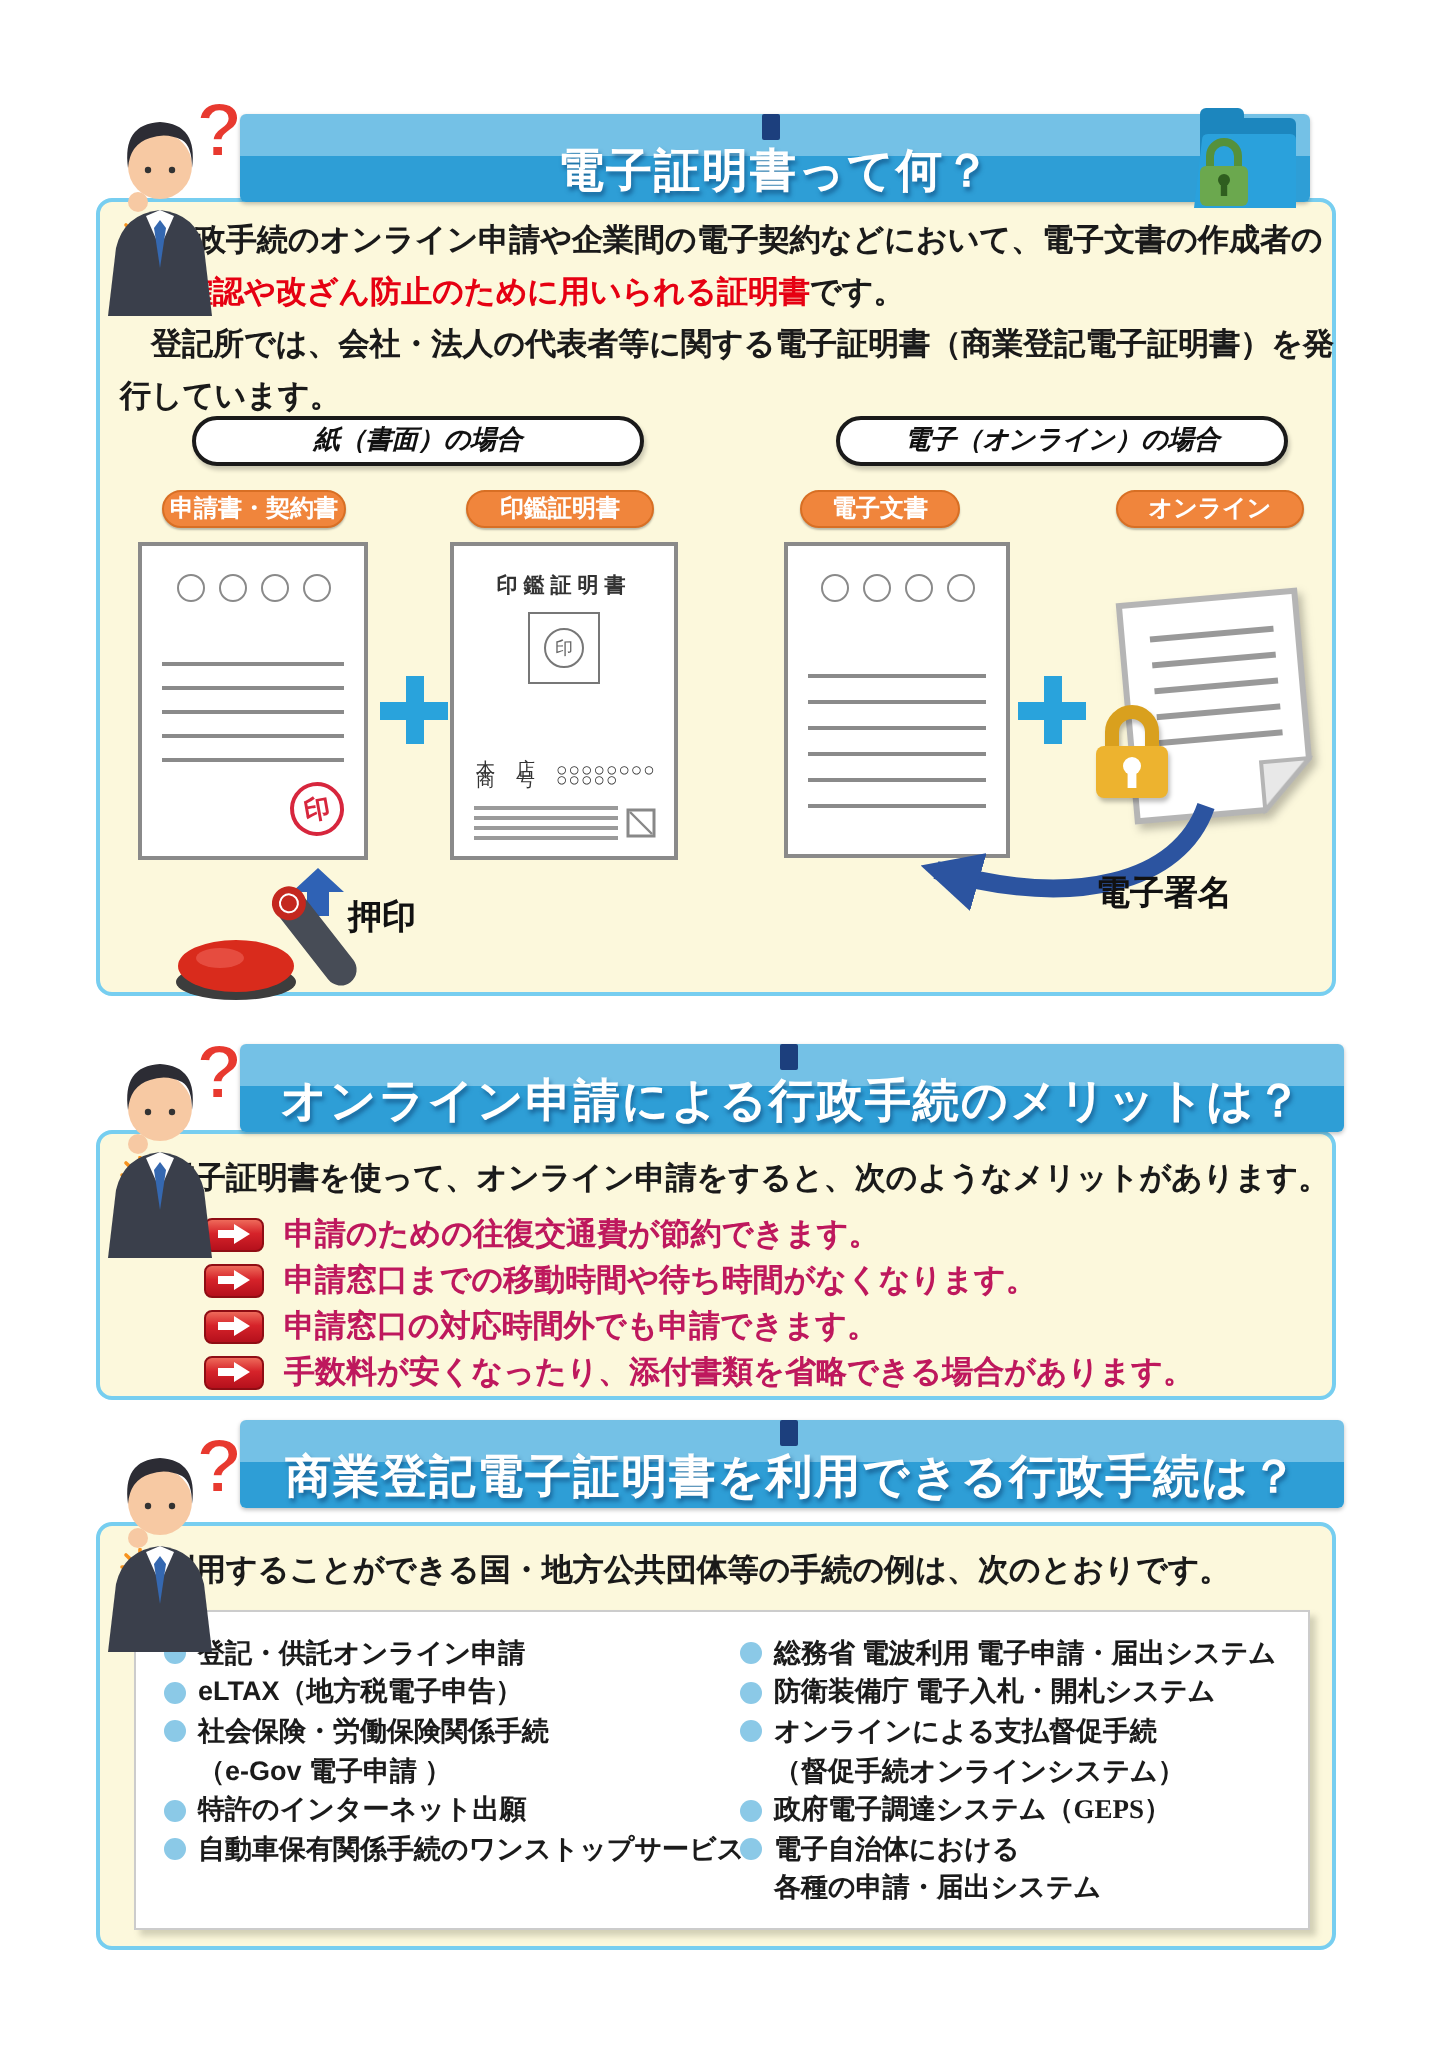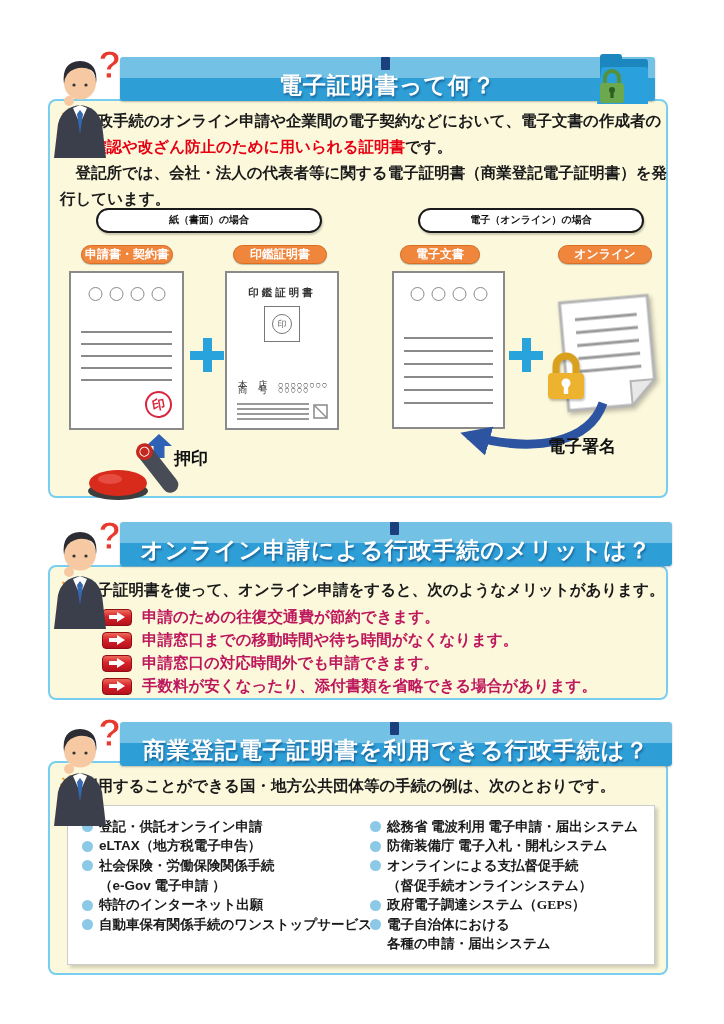--- a/index.html
+++ b/index.html
@@ -11,42 +11,42 @@
   #sec2 { top:513px; height:190px; }
   #sec3 { top:710px; height:270px; }
 
   .mascot { position:absolute; left:46px; top:0; width:80px; height:116px; z-index:6; }
 
   .hbar { position:absolute; height:44px; border-radius:3px; z-index:4;
           background:linear-gradient(180deg,#74c1e6 0%,#74c1e6 48%,#2e9ed6 48%,#2e9ed6 100%);
           display:flex; align-items:center; box-shadow:0 1px 2px rgba(0,0,0,.25);flex-direction:column; }
   #sec1 .hbar { left:120px; top:15px; width:535px; }
   #sec2 .hbar { left:120px; top:9px;  width:552px; }
-  #sec3 .hbar { left:120px; top:12px;  width:552px;text-align:center; }
+  #sec3 .hbar { left:120px; top:0;  width:552px;text-align:center; }
   .hbar .accent { width:9px; height:32px; background:#1c3f7d; margin-left:8px; margin-right:12px; border-radius:1px; }
   .hbar h2 { color:#ffffff; font-size:23px; font-weight:bold; letter-spacing:1px;
              text-shadow:1px 2px 2px rgba(10,60,110,.55); white-space:nowrap; }
 
   .folder { position:absolute; left:594px; top:4px; width:60px; height:64px; z-index:5; }
 
   .panel { position:absolute; left:48px; width:620px; background:#fcf8dc;
            border:2px solid #77cef0; border-radius:8px; z-index:1; }
   #sec1 .panel { top:57px; height:399px; }
   #sec2 .panel { top:52px; height:135px; }
   #sec3 .panel { top:51px; height:214px; }
 
   .intro { position:absolute; left:10px; top:7px; width:604px; font-size:15.5px;
            line-height:26px; color:#1a1a1a; font-weight:600; }
   .iline { white-space:nowrap; }
   .iline .red { color:#e60012; font-weight:bold; }
   .bulb { display:inline-block; width:20px; height:20px; vertical-align:-4px; margin-right:2px; }
 
   .pill { position:absolute; height:25px; background:#ffffff; border:2.5px solid #1a1a1a;
-          border-radius:14px; text-align:center; font-size:10px; font-weight:bold; color:#111;
-          line-height:20px; box-shadow:1px 2px 2px rgba(0,0,0,.2); white-space:nowrap; }
+          border-radius:14px; text-align:center; font-size:13px; font-weight:bold; color:#111;
+          line-height:20px; box-shadow:1px 2px 2px rgba(0,0,0,.2); white-space:nowrap;font-style:italic; }
   .tag { position:absolute; height:19px; background:#f0853c; border:1px solid #d86f24;
          border-radius:10px; color:#ffffff; font-size:12px; font-weight:bold; text-align:center;
          line-height:16px; white-space:nowrap; box-shadow:0 1px 1px rgba(0,0,0,.25); }
 
   .doc { position:absolute; background:#ffffff; border:2px solid #8a8a8a; }
   .circles { position:absolute; top:14px; left:50%; transform:translateX(-50%);
              display:flex; gap:7px; }
   .circles i { display:block; width:14px; height:14px; border:1.5px solid #8a8a8a; border-radius:50%; }
   .dline { position:absolute; left:10px; right:10px; height:2px; background:#8a8a8a; }
   .sealcirc { position:absolute; width:27px; height:27px; border:2.5px solid #d7263d; border-radius:50%;

